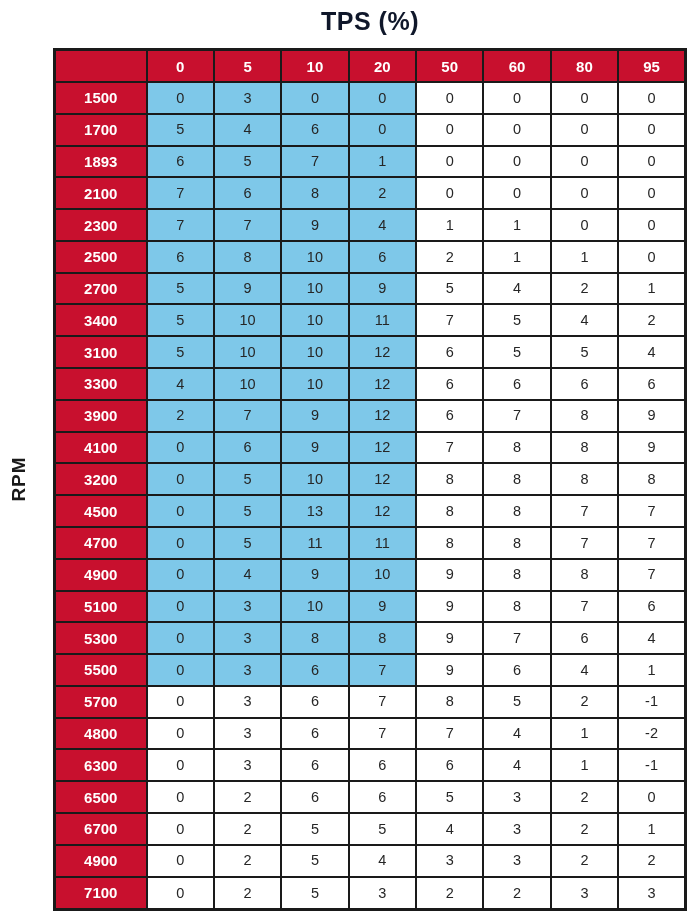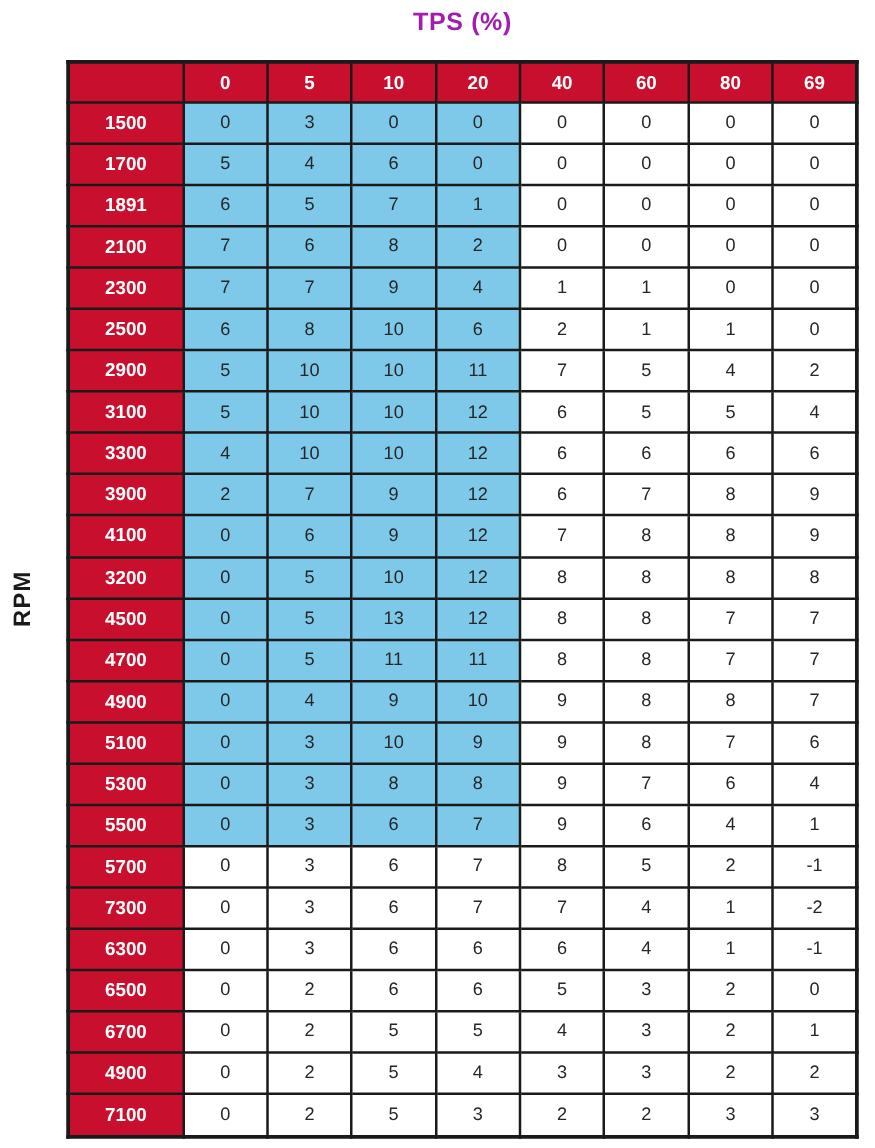--- a/index.html
+++ b/index.html
@@ -11,21 +11,21 @@
     --border:#1A1A1A;
   }
   html,body{margin:0;padding:0;}
   body{
     width:700px;height:918px;position:relative;background:#FFFFFF;
     font-family:"Liberation Sans", sans-serif;
     -webkit-font-smoothing:antialiased;
   }
   .title{
     position:absolute;left:53px;top:7px;width:634px;
-    text-align:center;font-size:20px;font-weight:bold;color:#a21caf;
+    text-align:center;font-size:25px;font-weight:bold;color:#0f172a;
     letter-spacing:0.5px;
   }
   .rpm-label{
     position:absolute;left:19px;top:479px;
     transform:translate(-50%,-50%) rotate(-90deg);
     font-size:19px;font-weight:bold;color:#1A1A1A;letter-spacing:1px;
     white-space:nowrap;
   }
   table.map{
     position:absolute;left:53px;top:48px;width:634px;height:863px;
@@ -61,24 +61,24 @@
   <colgroup>
     <col class="rpm-col">
   </colgroup>
   <thead id="map-head">
       <tr>
         <th></th>
         <th>0</th>
         <th>5</th>
         <th>10</th>
         <th>20</th>
-        <th>40</th>
+        <th>50</th>
         <th>60</th>
         <th>80</th>
-        <th>69</th>
+        <th>95</th>
       </tr>
     </thead>
   <tbody id="map-body">
       <tr>
         <th>1500</th>
         <td class="hl">0</td>
         <td class="hl">3</td>
         <td class="hl">0</td>
         <td class="hl">0</td>
         <td>0</td>
@@ -91,21 +91,21 @@
         <td class="hl">5</td>
         <td class="hl">4</td>
         <td class="hl">6</td>
         <td class="hl">0</td>
         <td>0</td>
         <td>0</td>
         <td>0</td>
         <td>0</td>
       </tr>
       <tr>
-        <th>1891</th>
+        <th>1893</th>
         <td class="hl">6</td>
         <td class="hl">5</td>
         <td class="hl">7</td>
         <td class="hl">1</td>
         <td>0</td>
         <td>0</td>
         <td>0</td>
         <td>0</td>
       </tr>
       <tr>
@@ -135,21 +135,32 @@
         <td class="hl">6</td>
         <td class="hl">8</td>
         <td class="hl">10</td>
         <td class="hl">6</td>
         <td>2</td>
         <td>1</td>
         <td>1</td>
         <td>0</td>
       </tr>
       <tr>
-        <th>2900</th>
+        <th>2700</th>
+        <td class="hl">5</td>
+        <td class="hl">9</td>
+        <td class="hl">10</td>
+        <td class="hl">9</td>
+        <td>5</td>
+        <td>4</td>
+        <td>2</td>
+        <td>1</td>
+      </tr>
+      <tr>
+        <th>3400</th>
         <td class="hl">5</td>
         <td class="hl">10</td>
         <td class="hl">10</td>
         <td class="hl">11</td>
         <td>7</td>
         <td>5</td>
         <td>4</td>
         <td>2</td>
       </tr>
       <tr>
@@ -278,21 +289,21 @@
         <td>0</td>
         <td>3</td>
         <td>6</td>
         <td>7</td>
         <td>8</td>
         <td>5</td>
         <td>2</td>
         <td>-1</td>
       </tr>
       <tr>
-        <th>7300</th>
+        <th>4800</th>
         <td>0</td>
         <td>3</td>
         <td>6</td>
         <td>7</td>
         <td>7</td>
         <td>4</td>
         <td>1</td>
         <td>-2</td>
       </tr>
       <tr>

